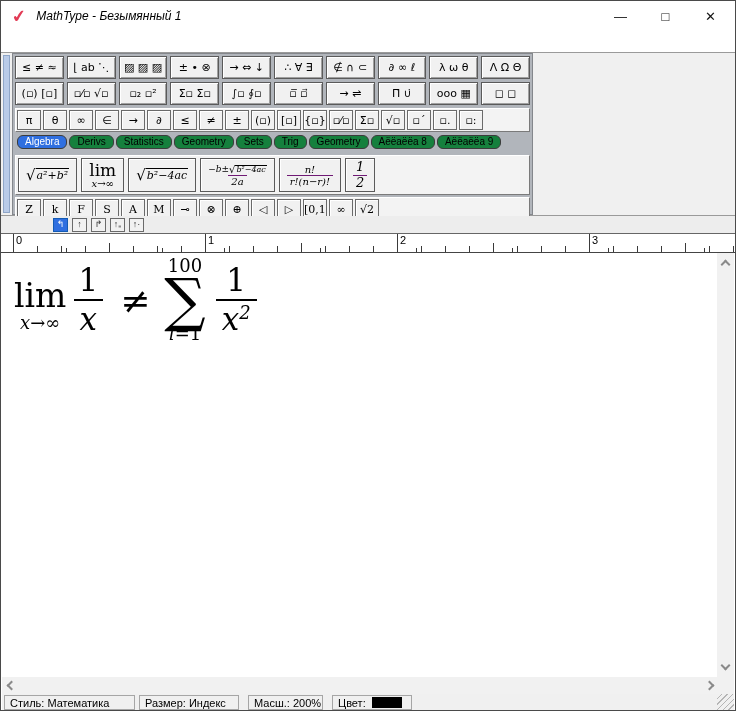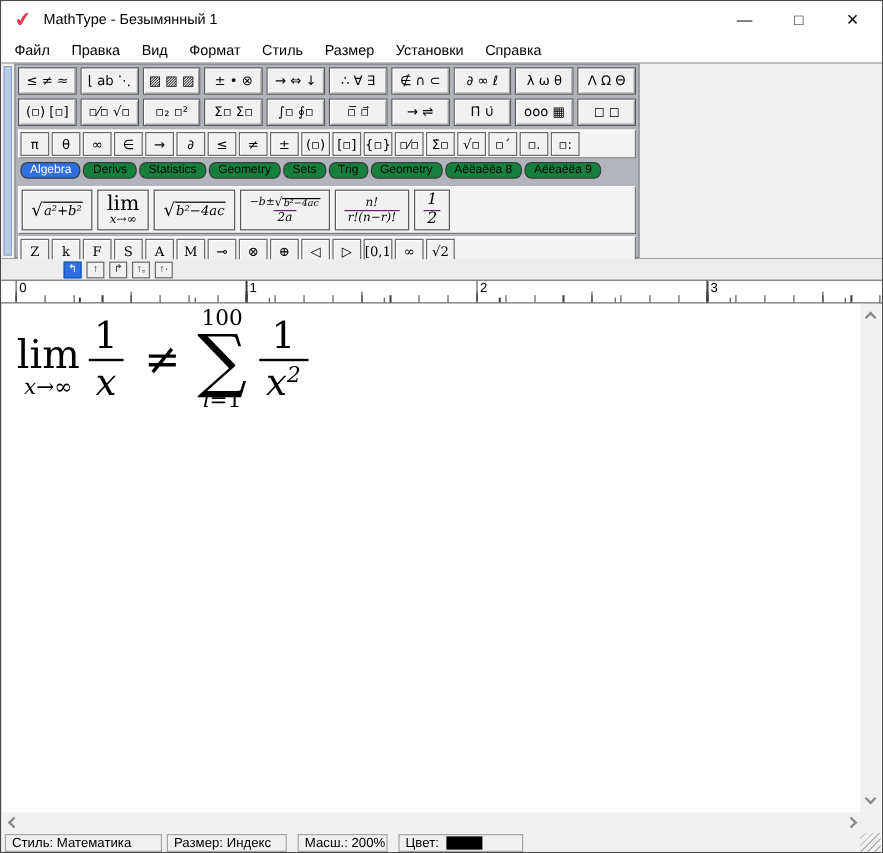--- a/index.html
+++ b/index.html
@@ -1,21 +1,21 @@
 <!DOCTYPE html>
 <html><head>
 <meta charset="utf-8">
 <style>
   html,body{margin:0;padding:0;background:#d8d8d8;font-family:"Liberation Sans",sans-serif;}
   .window{position:relative;width:736px;height:711px;background:#ffffff;border:1px solid #4a4a4a;box-sizing:border-box;overflow:hidden;}
 
   
   .titlebar{position:absolute;top:0;left:0;right:0;height:30px;background:#fff;display:flex;align-items:center;}
   .logo{font-size:17px;margin:0 10px 0 11px;transform:rotate(-8deg);}
-  .title{font-size:12px;color:#000;}
+  .title{font-size:12px;color:#000;font-style:italic;}
   .win-controls{position:absolute;right:2px;top:0;height:30px;display:flex;}
   .wc{width:45px;height:30px;display:flex;align-items:center;justify-content:center;font-size:13px;color:#111;cursor:default;}
 
   
   .menubar{position:absolute;top:30px;left:0;right:0;height:21px;background:#fff;display:flex;align-items:center;padding-left:2px;}
   .menu-item{font-size:12px;color:#000;padding:2px 9px;}
 
   
   .toolbar-region{position:absolute;top:51px;left:0;right:0;height:164px;background:#f0f0f0;border-top:1px solid #9a9a9a;border-bottom:1px solid #9a9a9a;box-sizing:border-box;}
   .dock-handle{position:absolute;left:2px;top:2px;bottom:2px;width:7px;background:#b9cbe8;border:1px solid #8fa6c8;box-sizing:border-box;}
@@ -85,51 +85,40 @@
   .chev{position:absolute;width:7px;height:7px;border-left:2px solid #8a8a8a;border-top:2px solid #8a8a8a;box-sizing:border-box;}
   .chev.up{left:5px;top:8px;transform:rotate(45deg);}
   .chev.down{left:5px;bottom:8px;transform:rotate(225deg);}
   .chev.left{left:6px;top:5px;transform:rotate(-45deg);}
   .chev.right{right:6px;top:5px;transform:rotate(135deg);}
   .statusbar{position:absolute;top:693px;left:1px;width:717px;height:17px;background:#f0f0f0;display:flex;align-items:center;padding-left:2px;box-sizing:border-box;gap:4px;}
   .sb-panel{height:15px;border:1px solid #a6a6a6;background:#f0f0f0;font-size:11px;display:flex;align-items:center;padding:0 5px;box-sizing:border-box;white-space:nowrap;}
   .sb-panel.p1{width:131px;text-align:right;}
   .sb-panel.p2{width:100px;margin-right:5px;}
   .sb-panel.p3{width:75px;margin-right:5px;}
-  .sb-panel.p4{width:104px;gap:6px;}
+  .sb-panel.p4{width:80px;gap:6px;}
   .swatch{display:inline-block;width:30px;height:11px;background:#000;}
   .grip{position:absolute;top:693px;right:1px;width:17px;height:17px;background:#f0f0f0;
     background-image:repeating-linear-gradient(135deg,transparent 0 3px,#b5b5b5 3px 4px);}
 </style>
 </head>
 <body>
 
 <div class="window">
 
   <div class="titlebar">
     <span class="logo" style="color: rgb(226, 59, 85);">✔</span>
     <span class="title">MathType - Безымянный 1</span>
     <div class="win-controls">
       <div class="wc">—</div>
       <div class="wc">□</div>
       <div class="wc">✕</div>
     </div>
   </div>
 
-  <div class="menubar">
-
-  <span class="menu-item">Файл</span>
-      <span class="menu-item">Правка</span>
-      <span class="menu-item">Вид</span>
-      <span class="menu-item">Формат</span>
-      <span class="menu-item">Стиль</span>
-      <span class="menu-item">Размер</span>
-      <span class="menu-item">Установки</span>
-      <span class="menu-item">Справка</span>
-    </div>
 
   <div class="toolbar-region">
     <div class="dock-handle"></div>
     <div class="palette-panel">
       <div class="btn-row">
 
       <button class="pal-btn">≤ ≠ ≈</button>
           <button class="pal-btn">⌊ ab ⋱</button>
           <button class="pal-btn">▨ ▨ ▨</button>
           <button class="pal-btn">± • ⊗</button>

